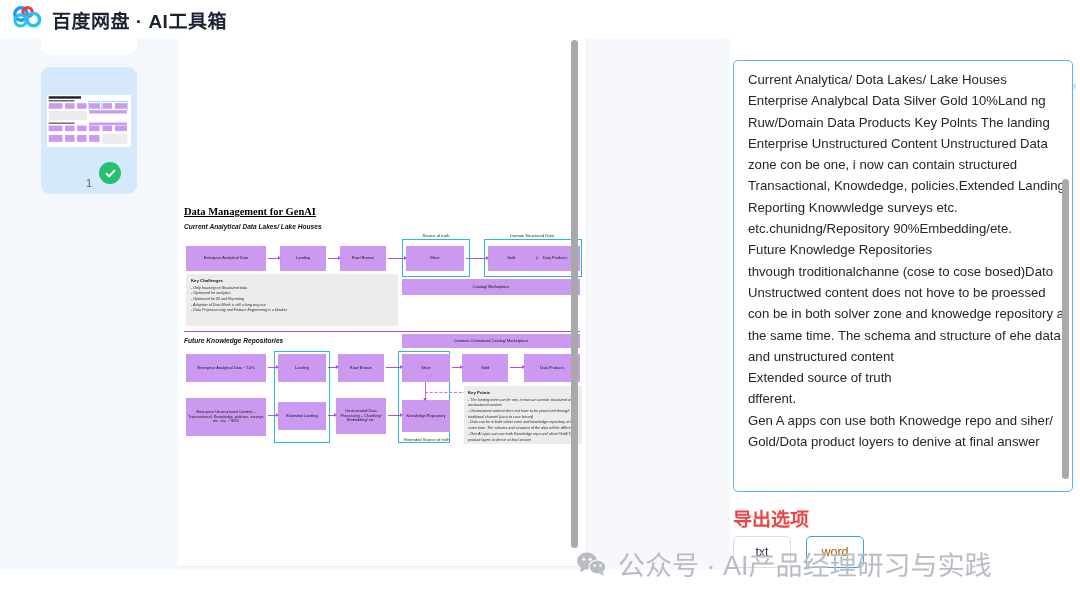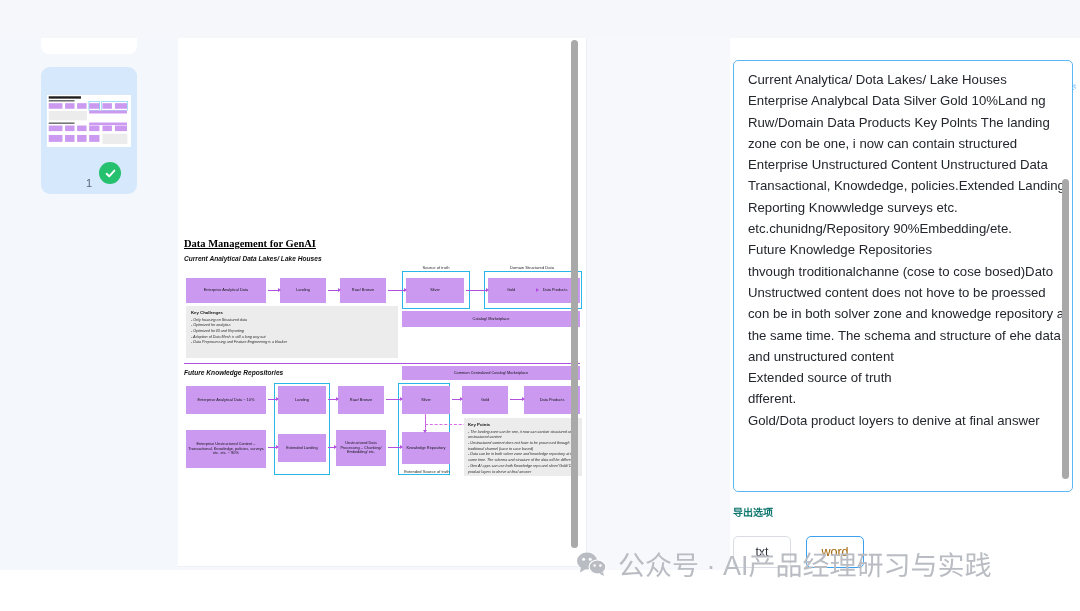--- a/index.html
+++ b/index.html
@@ -63,21 +63,21 @@
   .doc-page {
     position: absolute; left: 0px; top: 0px; width: 408px; height: 528px;
     background: #ffffff; box-shadow: 0 0 0 1px #eceff4;
   }
   .viewer-scrollbar {
     position: absolute; right: 152px; top: 2px; width: 7px; height: 508px;
     background: #a9a9a9; border-radius: 4px;
   }
 
   
-  .diagram { position: absolute; left: 6px; top: 168px; width: 398px; height: 240px; margin-top: 32px; }
+  .diagram { position: absolute; left: 6px; top: 168px; width: 398px; height: 240px; }
   .dg-title {
     position: absolute; left: 0; top: 0;
     font-family: "Liberation Serif", "DejaVu Serif", serif;
     font-weight: bold; font-size: 10.5px; color: #000;
     text-decoration: underline; white-space: nowrap;
   }
   .dg-sec {
     position: absolute; font-style: italic; font-weight: bold;
     font-size: 6.6px; color: #111; white-space: nowrap;
   }
@@ -142,21 +142,21 @@
     position: absolute; left: 14px; top: 8px; width: 300px;
     font-size: 13.2px; line-height: 21.3px; color: #23262d;
   }
   .ocr-text div { white-space: nowrap; }
   .ocr-scrollbar {
     position: absolute; right: 3px; top: 118px; width: 7px; height: 300px;
     background: #a9a9a9; border-radius: 4px;
   }
   .export-title {
     position: absolute; left: 3px; top: 466px;
-    font-size: 10px; font-weight: bold; color: #0f766e;
+    font-size: 19px; font-weight: bold; color: #ef4444;
   }
   .fmt-row { position: absolute; left: 3px; top: 498px; display: flex; gap: 15px; }
   .fmt-btn {
     width: 58px; height: 32px; border-radius: 5px; background: #fff;
     display: flex; align-items: center; justify-content: center;
     font-size: 12.5px; color: #2b2f38; border: 1px solid #d9dde3;
   }
   .fmt-btn.sel { border: 1.4px solid #3aa0ef; color: #a16207; }
   .save-row {
     position: absolute; left: 6px; top: 539px;
@@ -189,20 +189,31 @@
   .bottom-strip {
     position: absolute; left: 0; top: 570px; width: 1080px; height: 41px;
     background: #ffffff;
   }
 </style>
 </head>
 <body>
 
 <div id="app">
 
+  <div class="header">
+    <div class="logo-mark">
+      <svg width="30" height="26" viewBox="0 0 30 26">
+        <circle cx="9" cy="8" r="6.2" fill="none" stroke="#2196f3" stroke-width="3.4"></circle>
+        <circle cx="15.6" cy="6.2" r="4.6" fill="none" stroke="#f2384f" stroke-width="3.2"></circle>
+        <circle cx="21.4" cy="13.6" r="6.2" fill="none" stroke="#22c2f5" stroke-width="3.4"></circle>
+        <circle cx="8.6" cy="14.4" r="5.6" fill="none" stroke="#22c2f5" stroke-width="3.2"></circle>
+      </svg>
+    </div>
+    <div class="brand-title">百度网盘 · AI工具箱</div>
+  </div>
 
   <div class="sidebar">
     <div class="thumb-ghost"></div>
 
     <div class="thumb-card">
       <div class="thumb-page">
         <div class="mini">
           <div style="position:absolute;left:8px;top:6px;width:150px;height:11px;background:#1d1d1d;"></div>
           <div style="position:absolute;left:8px;top:24px;width:120px;height:6px;background:#555;"></div>
           <div style="position:absolute;left:8px;top:38px;width:64px;height:26px;background:#cc99f0;"></div>
@@ -339,33 +350,34 @@
     <div class="rp-head">
       <div class="rp-head-title">识别结果</div>
       <div class="rp-head-link">复制全部内容</div>
     </div>
 
     <div class="ocr-box">
       <div class="ocr-text">
         <div>Current Analytica/ Dota Lakes/ Lake Houses</div>
         <div>Enterprise Analybcal Data Silver Gold 10%Land ng</div>
         <div>Ruw/Domain Data Products Key Polnts The landing</div>
+        <div>Enterprise Unstructured Content Unstructured Data</div>
         <div>zone con be one, i now can contain structured</div>
-        <div>Enterprise Unstructured Content Unstructured Data</div>
         <div>Transactional, Knowdedge, policies.Extended Landing</div>
         <div>Reporting Knowwledge surveys etc.</div>
         <div>etc.chunidng/Repository 90%Embedding/ete.</div>
         <div>Future Knowledge Repositories</div>
         <div>thvough troditionalchanne (cose to cose bosed)Dato</div>
         <div>Unstructwed content does not hove to be proessed</div>
         <div>con be in both solver zone and knowedge repository at</div>
         <div>the same time. The schema and structure of ehe data</div>
         <div>and unstructured content</div>
         <div>Extended source of truth</div>
         <div>dfferent.</div>
+        <div>Gen A apps con use both Knowedge repo and siher/</div>
         <div>Gold/Dota product loyers to denive at final answer</div>
       </div>
       <div class="ocr-scrollbar"></div>
     </div>
 
     <div class="export-title">导出选项</div>
 
     <div class="fmt-row">
       <div class="fmt-btn">txt</div>
       <div class="fmt-btn sel">word</div>

